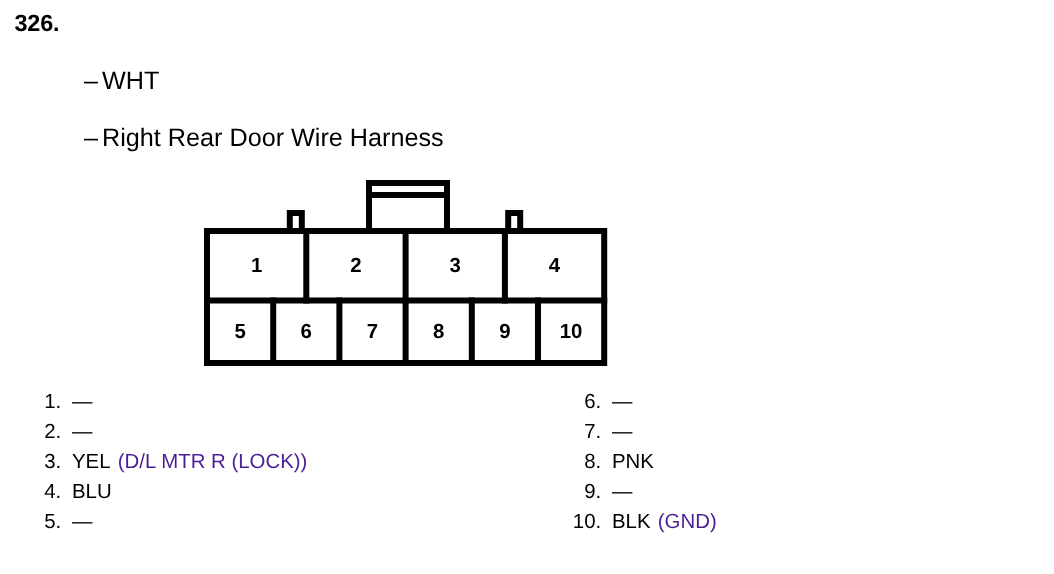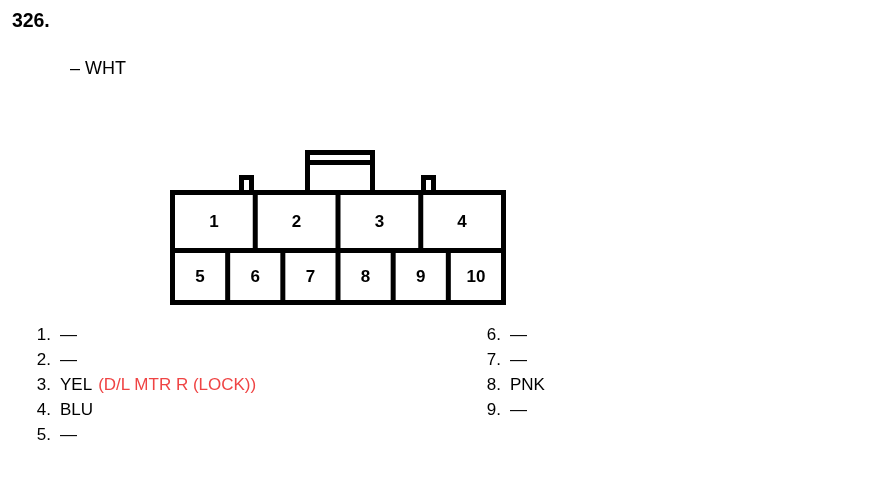--- a/index.html
+++ b/index.html
@@ -37,21 +37,21 @@
     font-weight: bold;
   }
   .title-text {
     font-weight: bold;
   }
   .sub-list {
     margin-top: 3px;
     padding-left: 58px;
   }
   .sub-line {
-    font-size: 18px;
+    font-size: 21px;
     line-height: 24px;
     white-space: nowrap;
     margin-top: 24px;
   }
   .sub-dash {
     display: inline-block;
     width: 15px;
   }
 
   
@@ -104,34 +104,37 @@
     color: #000000;
   }
   .pin-color {
     display: inline-block;
     margin-left: 9px;
     color: #000000;
   }
   .pin-desc {
     display: inline-block;
     margin-left: 6px;
-    color: #ef4444;
+    color: #4c1d95;
   }
   .pin-desc:empty { display: none; }
 </style>
 </head>
 <body>
 
 <div class="header">
   <div class="title-row">
     <span class="title-num">326.</span>
   </div>
   <div class="sub-list">
     <div class="sub-line">
       <span class="sub-dash">–</span><span>WHT</span>
+    </div>
+    <div class="sub-line">
+      <span class="sub-dash">–</span><span>Right Rear Door Wire Harness</span>
     </div>
   </div>
 </div>
 
 <div class="connector">
   <svg width="360" height="170" viewBox="0 0 360 170" xmlns="http://www.w3.org/2000/svg">
     <g fill="none" stroke="#000000" stroke-width="5" stroke-linecap="square">
 
       <path d="M 147.5 50.5 L 147.5 10.5 L 212.5 10.5 L 212.5 50.5"></path>
       <line x1="147.5" y1="20.5" x2="212.5" y2="20.5"></line>
@@ -211,15 +214,20 @@
     </div>
     <div class="legend-row">
       <span class="pin-index">8.</span>
       <span class="pin-color">PNK</span>
     </div>
     <div class="legend-row">
       <span class="pin-index">9.</span>
       <span class="pin-color">—</span>
 
     </div>
+    <div class="legend-row">
+      <span class="pin-index">10.</span>
+      <span class="pin-color">BLK</span>
+      <span class="pin-desc">(GND)</span>
+    </div>
   </div>
 
 </div>
 
 </body></html>

